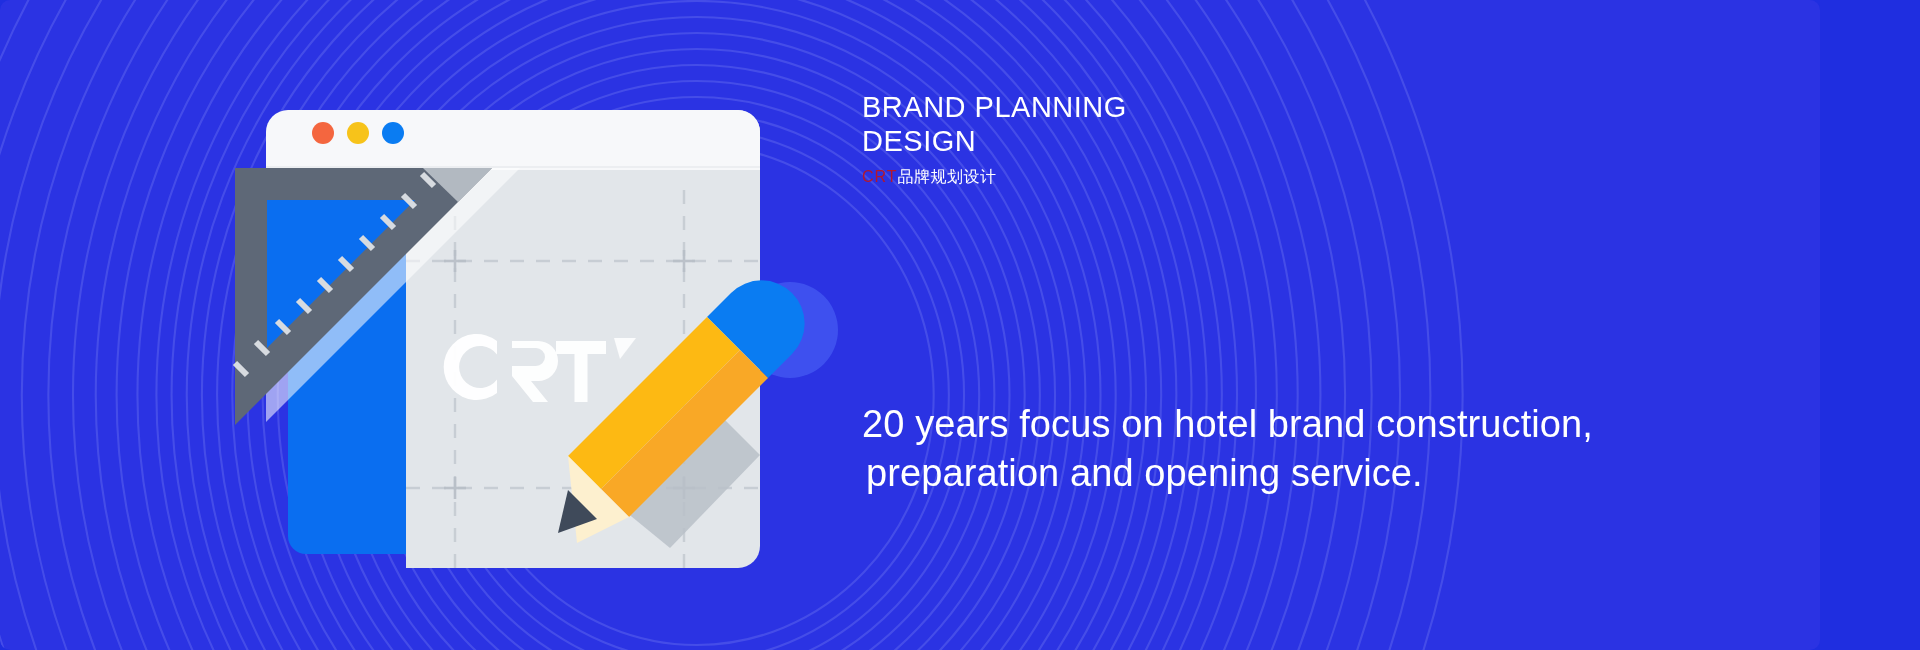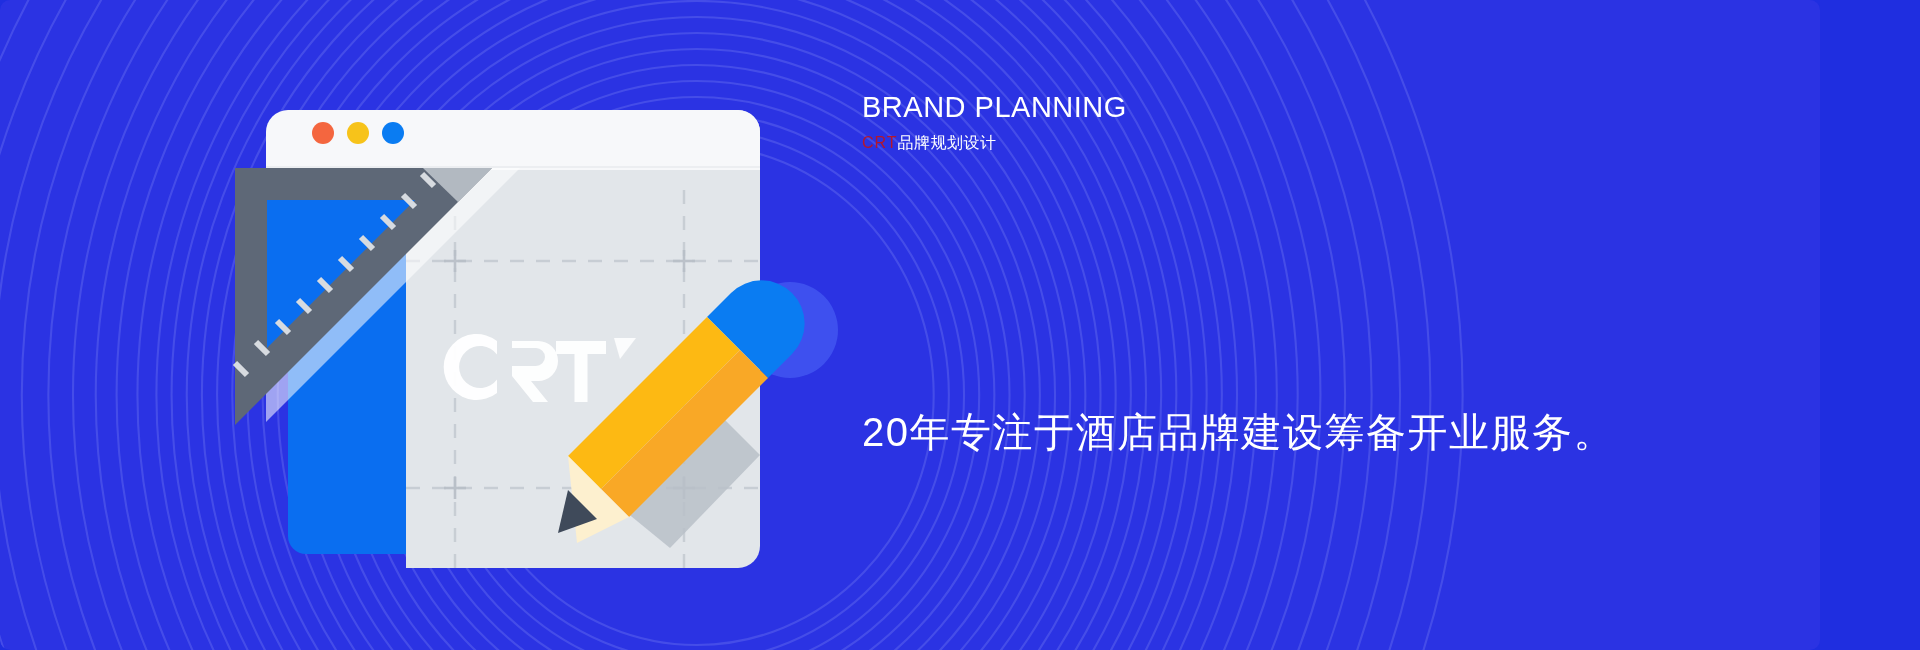--- a/index.html
+++ b/index.html
@@ -242,21 +242,25 @@
         <path d="M568 490 l29 29 l-39 14 z" fill="#3f4a5a"></path>
       </g>
 
     </svg>
   </div>
 
   <div class="text-col">
 
     <div class="kicker">
       <div class="kicker-line">BRAND PLANNING</div>
+      <div class="kicker-line">DESIGN</div>
       <div class="kicker-cn"><span class="crt-red">CRT</span><span>品牌规划设计</span></div>
     </div>
 
     <div class="headline">
-      <div class="headline-cn">20年专注于酒店品牌建设筹备开业服务。</div>
+      <div class="headline-en">
+        <span>20 years focus on hotel brand construction,</span>
+        <span class="en-l2">preparation and opening service.</span>
+      </div>
     </div>
 
   </div>
 </div>
 
 </body></html>

